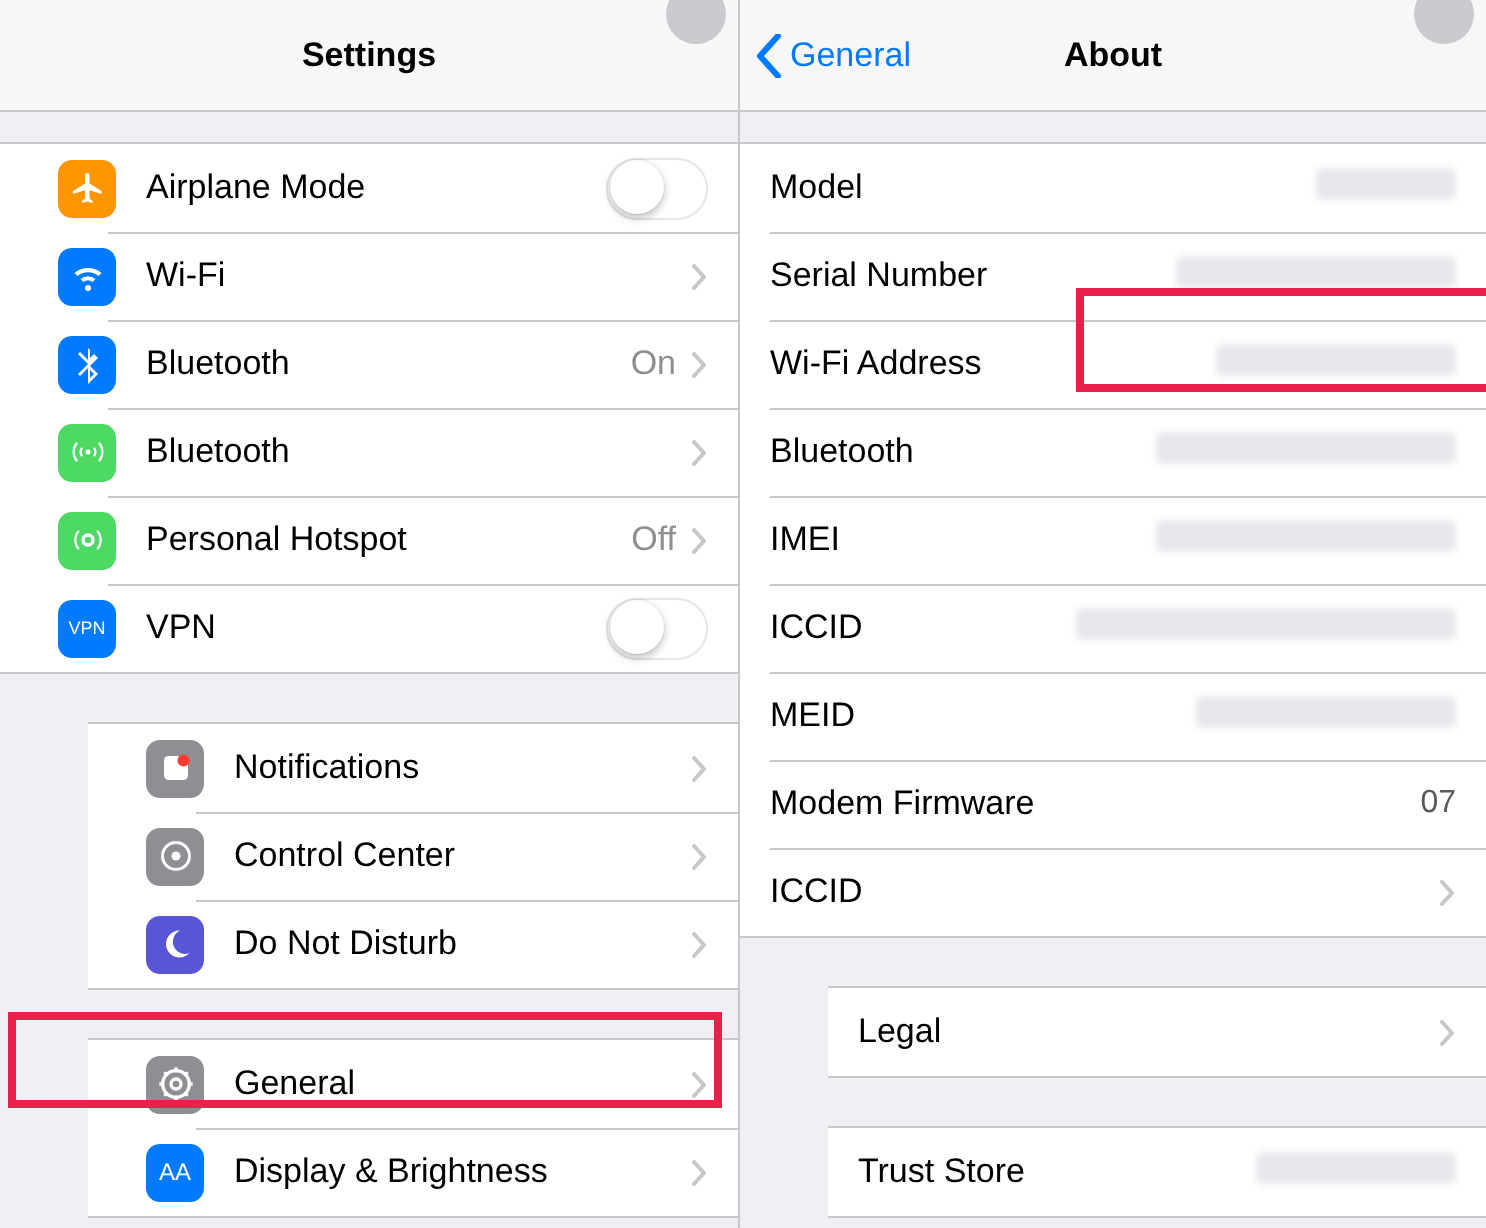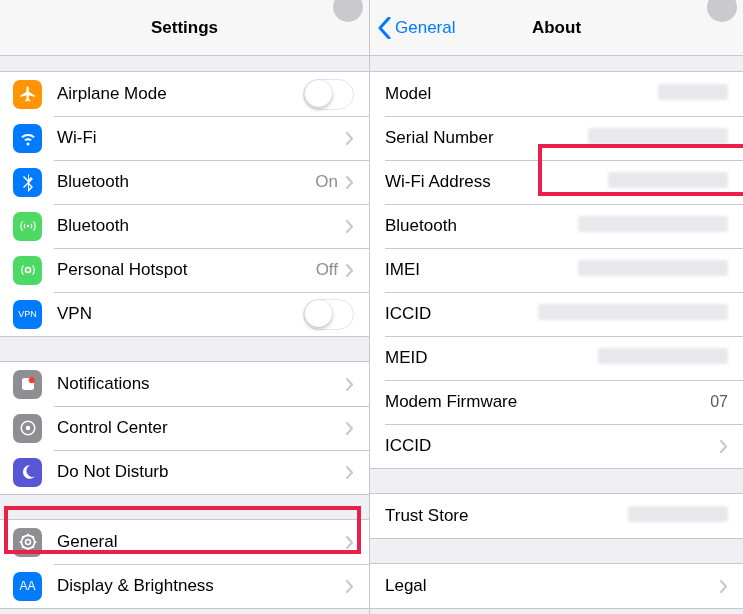--- a/index.html
+++ b/index.html
@@ -44,26 +44,26 @@
     width: 30px; height: 30px;
     background: #c9c9ce;
     border-radius: 50%;
     position: absolute;
     top: -8px; right: 6px;
   }
   
   
   .group { margin-top: 30px; border-top: 1px solid #c8c7cc; border-bottom: 1px solid #c8c7cc; background: #fff; }
   .group.first { margin-top: 15px; }
-  .group.tight { margin-top: 24px; }
+  .group.tight { margin-top: 24px; margin-left: 44px; }
   .cell {
     height: 44px;
     display: flex;
     align-items: center;
-    padding-left: 13px;
+    padding-left: 29px;
     position: relative;
   }
   .cell + .cell::before {
     content: "";
     position: absolute;
     top: 0;
     left: 54px;
     right: 0;
     height: 1px;
     background: #c8c7cc;
@@ -354,33 +354,33 @@
         <div class="cell noicon r-cell chev">
           <span class="label">ICCID</span>
           <span class="chevron">
             <svg width="8" height="13" viewBox="0 0 8 13">
               <path d="M1 1l5 5.5L1 12" fill="none" stroke="#c7c7cc" stroke-width="2" stroke-linecap="round" stroke-linejoin="round"></path>
             </svg>
           </span>
         </div>
       </div>
       <div class="group tight">
+        <div class="cell noicon r-cell chev">
+          <span class="label">Legal</span>
+          <span class="chevron">
+            <svg width="8" height="13" viewBox="0 0 8 13">
+              <path d="M1 1l5 5.5L1 12" fill="none" stroke="#c7c7cc" stroke-width="2" stroke-linecap="round" stroke-linejoin="round"></path>
+            </svg>
+          </span>
+        </div>
+      </div>
+      <div class="group tight">
         <div class="cell noicon r-cell">
           <span class="label">Trust Store</span>
           <span class="value"><span class="blur" style="width:100px"></span></span>
-        </div>
-      </div>
-      <div class="group tight">
-        <div class="cell noicon r-cell chev">
-          <span class="label">Legal</span>
-          <span class="chevron">
-            <svg width="8" height="13" viewBox="0 0 8 13">
-              <path d="M1 1l5 5.5L1 12" fill="none" stroke="#c7c7cc" stroke-width="2" stroke-linecap="round" stroke-linejoin="round"></path>
-            </svg>
-          </span>
         </div>
       </div>
       <a class="footer-link">Learn more about trusted certificates</a>
     </div>
 </div>
 
 <div class="highlight-over" style="left: 538px; top: 144px; width: 211px; height: 52px;"></div>
 <div class="highlight-over" style="left: 4px; top: 506px; width: 357px; height: 48px;"></div>
 
 </body></html>

